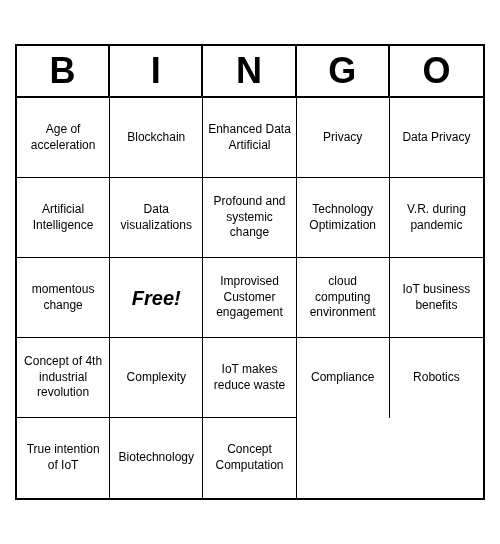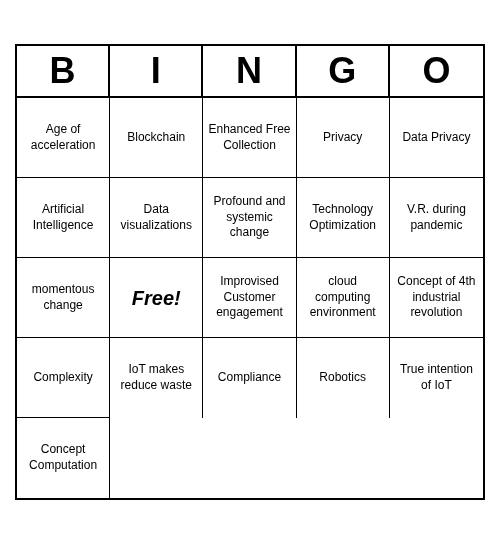--- a/index.html
+++ b/index.html
@@ -74,21 +74,21 @@
       <div class="bingo-header-cell">O</div>
     </div>
   <div class="bingo-grid">
   <div class="bingo-cell">
         <span>Age of acceleration</span>
       </div>
       <div class="bingo-cell">
         <span>Blockchain</span>
       </div>
       <div class="bingo-cell">
-        <span>Enhanced Free Collection</span>
+        <span>Enhanced Data Artificial</span>
       </div>
       <div class="bingo-cell">
         <span>Privacy</span>
       </div>
       <div class="bingo-cell">
         <span>Data Privacy</span>
       </div>
       <div class="bingo-cell">
         <span>Artificial Intelligence</span>
       </div>
@@ -110,34 +110,40 @@
       <div class="bingo-cell free">
         <span>Free!</span>
       </div>
       <div class="bingo-cell">
         <span>Improvised Customer engagement</span>
       </div>
       <div class="bingo-cell">
         <span>cloud computing environment</span>
       </div>
       <div class="bingo-cell">
+        <span>IoT business benefits</span>
+      </div>
+      <div class="bingo-cell">
         <span>Concept of 4th industrial revolution</span>
       </div>
       <div class="bingo-cell">
         <span>Complexity</span>
       </div>
       <div class="bingo-cell">
         <span>IoT makes reduce waste</span>
       </div>
       <div class="bingo-cell">
         <span>Compliance</span>
       </div>
       <div class="bingo-cell">
         <span>Robotics</span>
       </div>
       <div class="bingo-cell">
         <span>True intention of IoT</span>
       </div>
       <div class="bingo-cell">
+        <span>Biotechnology</span>
+      </div>
+      <div class="bingo-cell">
         <span>Concept Computation</span>
       </div>
     </div>
 </div>
 
 </body></html>

